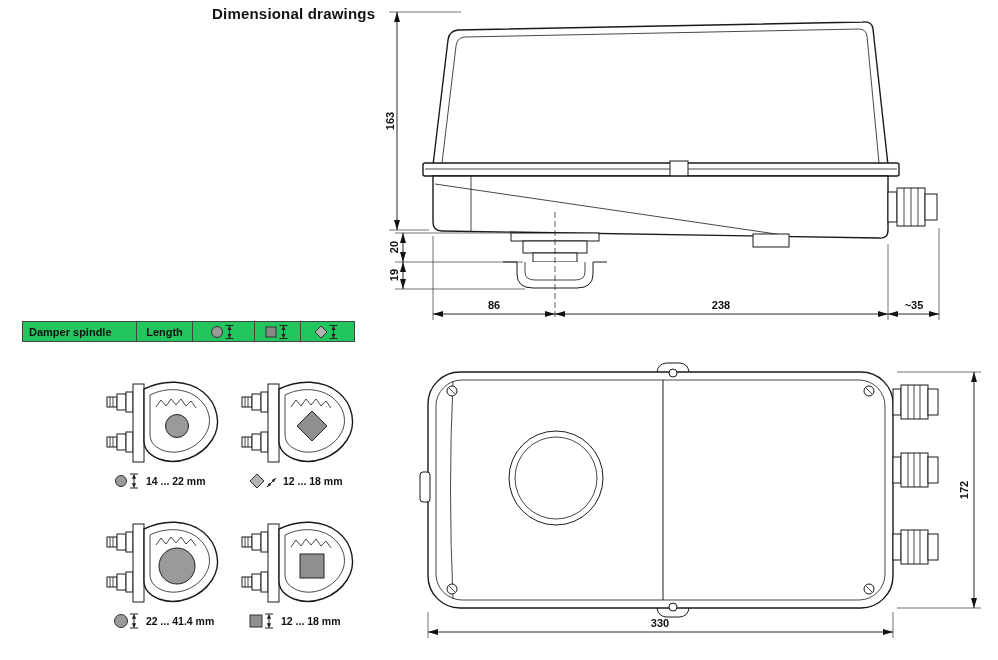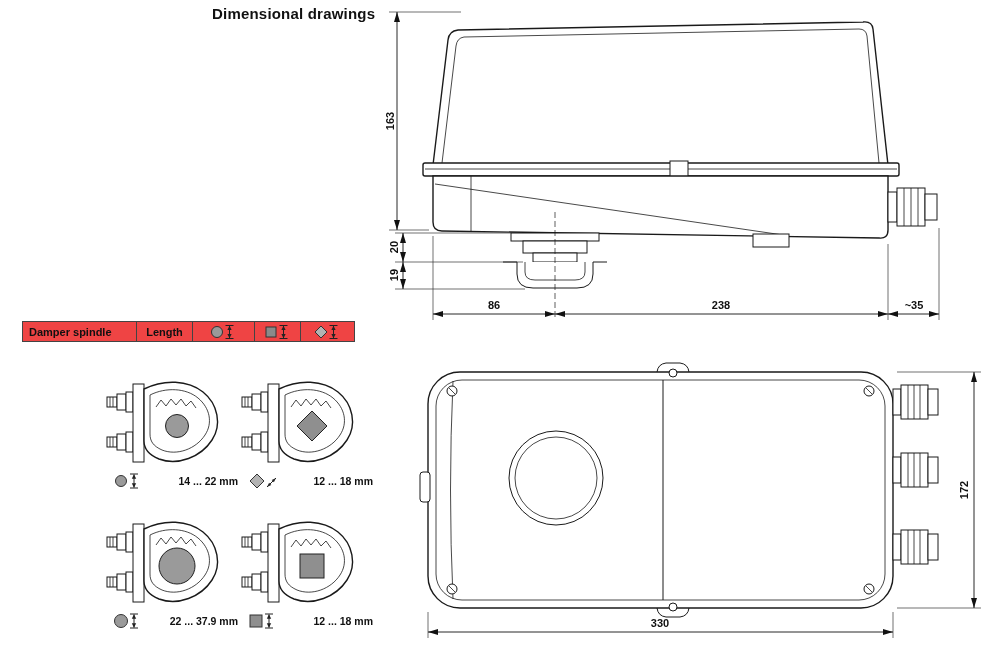--- a/index.html
+++ b/index.html
@@ -15,30 +15,30 @@
   svg { display:block; }
   .ol  { fill:#fff; stroke:#1a1a1a; stroke-width:1.4; }           
   .md  { fill:#fff; stroke:#1a1a1a; stroke-width:1; }             
   .th  { fill:none; stroke:#1a1a1a; stroke-width:.8; }            
   .dim { fill:none; stroke:#111; stroke-width:.9; }               
   .ext { fill:none; stroke:#333; stroke-width:.7; }               
   .cl  { fill:none; stroke:#1a1a1a; stroke-width:.7; stroke-dasharray:6 3; } 
   svg text { font-family:"Liberation Sans", sans-serif; font-size:11px; font-weight:bold; fill:#111; }
 
   
-  table.spindle { border-collapse:collapse; font-size:11px; background:#ef4444; }
+  table.spindle { border-collapse:collapse; font-size:11px; background:#22c55e; }
   table.spindle td, table.spindle th { border:1px solid #444; padding:1px 6px; height:20px; vertical-align:middle; }
   table.spindle th { font-weight:bold; text-align:left; }
   table.spindle .c { text-align:center;margin-left:34px; }
   table.spindle .ic { padding:1px 3px; }
   table.spindle .ic svg { margin:0 auto; }
 
   
   .fig { position:absolute; width:132px; }
-  .fig-label { display:flex; align-items:center; gap:4px; font-size:10.5px; font-weight:bold; margin:1px 0 0 8px; white-space:nowrap;justify-content:space-between; }
+  .fig-label { display:flex; align-items:center; gap:4px; font-size:10.5px; font-weight:bold; margin:1px 0 0 8px; white-space:nowrap; }
 </style>
 </head>
 <body>
 
 <svg width="0" height="0" style="position:absolute" aria-hidden="true">
   <defs>
     <marker id="aE" viewBox="0 0 10 6" refX="10" refY="3" markerWidth="10" markerHeight="6" orient="auto" markerUnits="userSpaceOnUse">
       <path d="M0 0 L10 3 L0 6 Z" fill="#111"></path>
     </marker>
     <marker id="aS" viewBox="0 0 10 6" refX="0" refY="3" markerWidth="10" markerHeight="6" orient="auto" markerUnits="userSpaceOnUse">
@@ -230,21 +230,21 @@
   </svg>
   <div class="fig-label">
     <svg width="28" height="18" viewBox="0 0 28 18">
       <circle cx="7" cy="9" r="6.5" fill="#9a9a9a" stroke="#333"></circle>
       <line x1="16" y1="2" x2="24" y2="2" stroke="#222"></line>
         <line x1="16" y1="16" x2="24" y2="16" stroke="#222"></line>
       <line x1="20" y1="2.5" x2="20" y2="15.5" stroke="#222"></line>
       <polygon points="20,2.3 17.8,6.8 22.2,6.8" fill="#222"></polygon>
       <polygon points="20,15.7 17.8,11.2 22.2,11.2" fill="#222"></polygon>
     </svg>
-    <span>22 ... 37.9 mm</span>
+    <span>22 ... 41.4 mm</span>
   </div>
 </div>
 
 <div class="fig" style="left:241px; top:517px;">
   <svg width="128" height="94" viewBox="0 0 128 94">
     <g>
       <rect class="md" x="1" y="20" width="10" height="10"></rect>
         <line class="th" x1="4" y1="20" x2="4" y2="30"></line>
         <line class="th" x1="7" y1="20" x2="7" y2="30"></line>
       <rect class="md" x="11" y="17" width="9" height="16"></rect>

